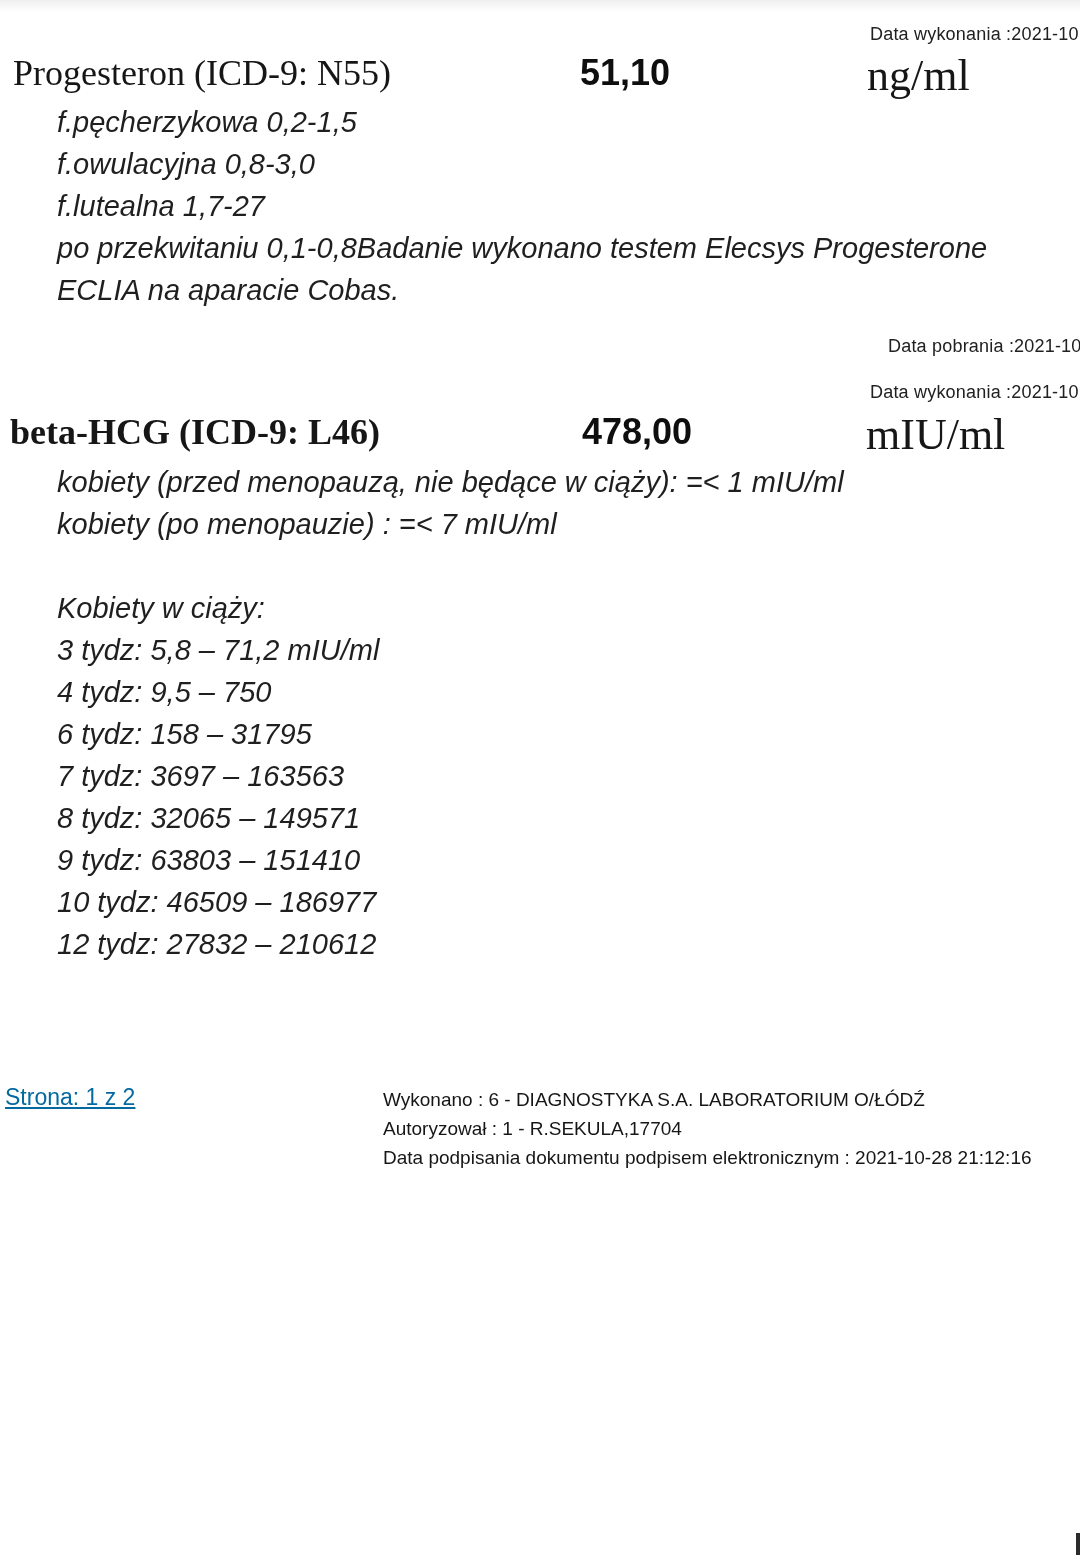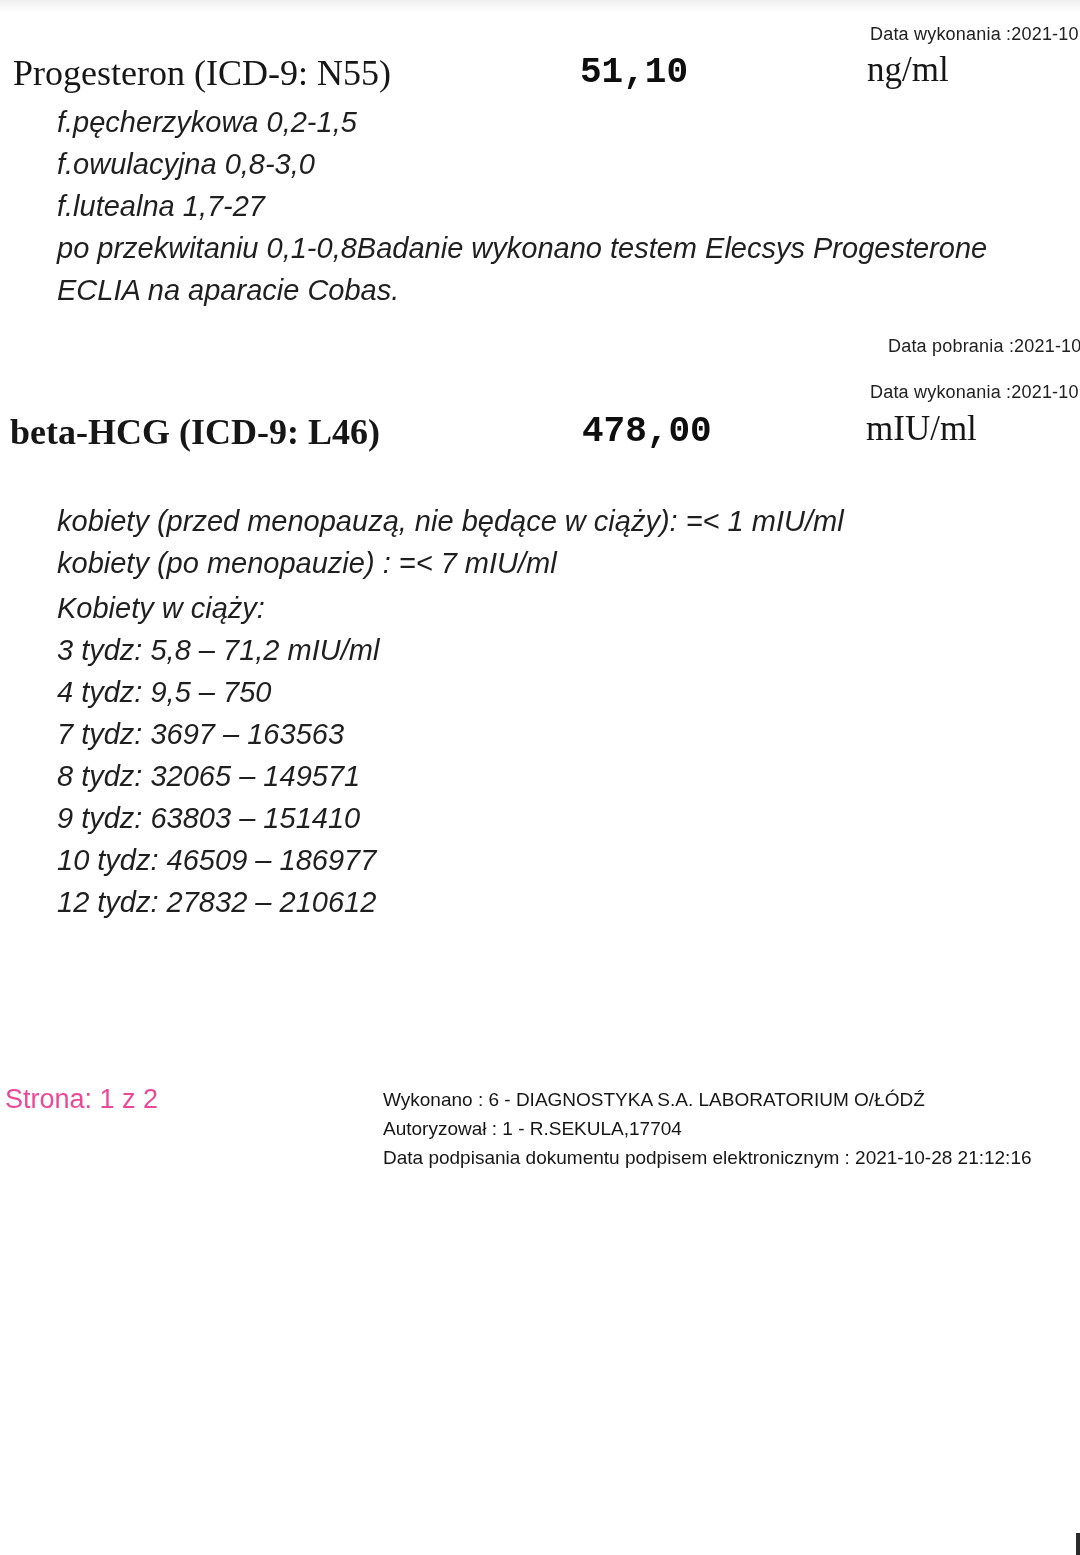--- a/index.html
+++ b/index.html
@@ -29,44 +29,45 @@
     font-size: 18px;
     color: #212121;
     letter-spacing: 0.2px;
   }
   .test-name {
     font-family: "Liberation Serif", serif;
     font-size: 36px;
     color: #161616;
   }
   .test-value {
-    font-family: Liberation Mono, monospace;
+    font-family: Liberation Sans, sans-serif;
     font-size: 36px;
     font-weight: bold;
     color: #0e0e0e;
   }
   .test-unit {
     font-family: "Liberation Serif", serif;
-    font-size: 35px;
+    font-size: 44px;
     color: #161616;
   }
   .ref-block {
     font-family: "Liberation Sans", sans-serif;
     font-style: italic;
     font-size: 29px;
     color: #1f1f1f;
   }
   .ref-block .ref-line {
     height: 42px;
     line-height: 42px;
     white-space: nowrap;
   }
   .footer-page {
-    font-size: 27px;
-    color: #ec4899;
+    font-size: 23px;
+    color: #0369a1;
+    text-decoration: underline;
   }
   .footer-block {
     font-size: 19px;
     color: #161616;
   }
   .footer-block .footer-line {
     height: 29px;
     line-height: 29px;
     white-space: nowrap;
   }
@@ -105,29 +106,30 @@
   <div class="abs date-label" style="left:888px; top:336px;">Data pobrania :2021-10-2</div>
 
   <div class="abs date-label" style="left:870px; top:382px;">Data wykonania :2021-10</div>
 
   <div class="abs test-name" style="left:10px; top:411px;font-weight:bold;">beta-HCG (ICD-9: L46)</div>
 
   <div class="abs test-value" style="left:582px; top:411px;">478,00</div>
 
   <div class="abs test-unit" style="left:866px; top:409px;">mIU/ml</div>
 
-  <div class="abs ref-block" style="left:57px; top:461px;margin-top:39px;">
+  <div class="abs ref-block" style="left:57px; top:461px;">
     <div class="ref-line">kobiety (przed menopauzą, nie będące w ciąży): =&lt; 1 mIU/ml</div>
     <div class="ref-line">kobiety (po menopauzie) : =&lt; 7 mIU/ml</div>
   </div>
 
   <div class="abs ref-block" style="left:57px; top:587px;">
     <div class="ref-line">Kobiety w ciąży:</div>
     <div class="ref-line">3 tydz: 5,8 – 71,2 mIU/ml</div>
     <div class="ref-line">4 tydz: 9,5 – 750</div>
+    <div class="ref-line">6 tydz: 158 – 31795</div>
     <div class="ref-line">7 tydz: 3697 – 163563</div>
     <div class="ref-line">8 tydz: 32065 – 149571</div>
     <div class="ref-line">9 tydz: 63803 – 151410</div>
     <div class="ref-line">10 tydz: 46509 – 186977</div>
     <div class="ref-line">12 tydz: 27832 – 210612</div>
   </div>
 
   <div class="abs footer-page" style="left:5px; top:1084px;">Strona: 1 z 2</div>
 
   <div class="abs footer-block" style="left:383px; top:1085px;">

